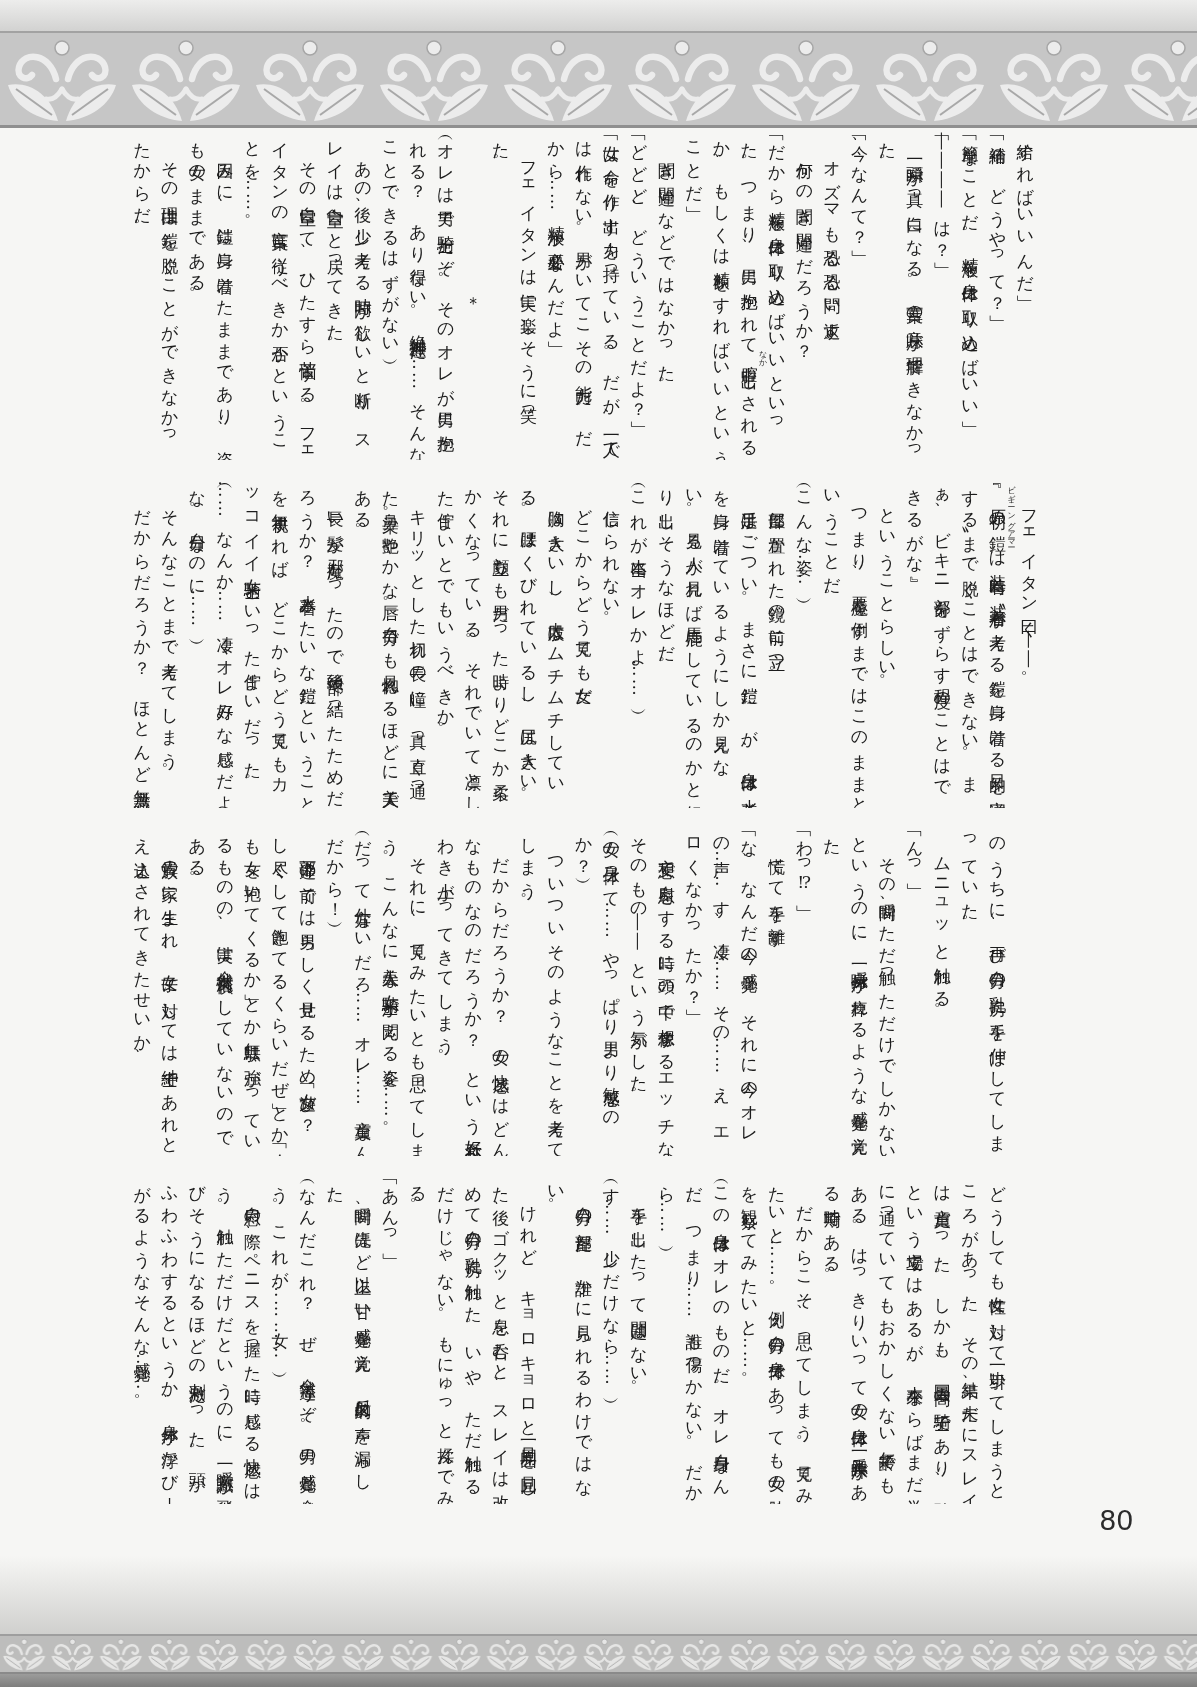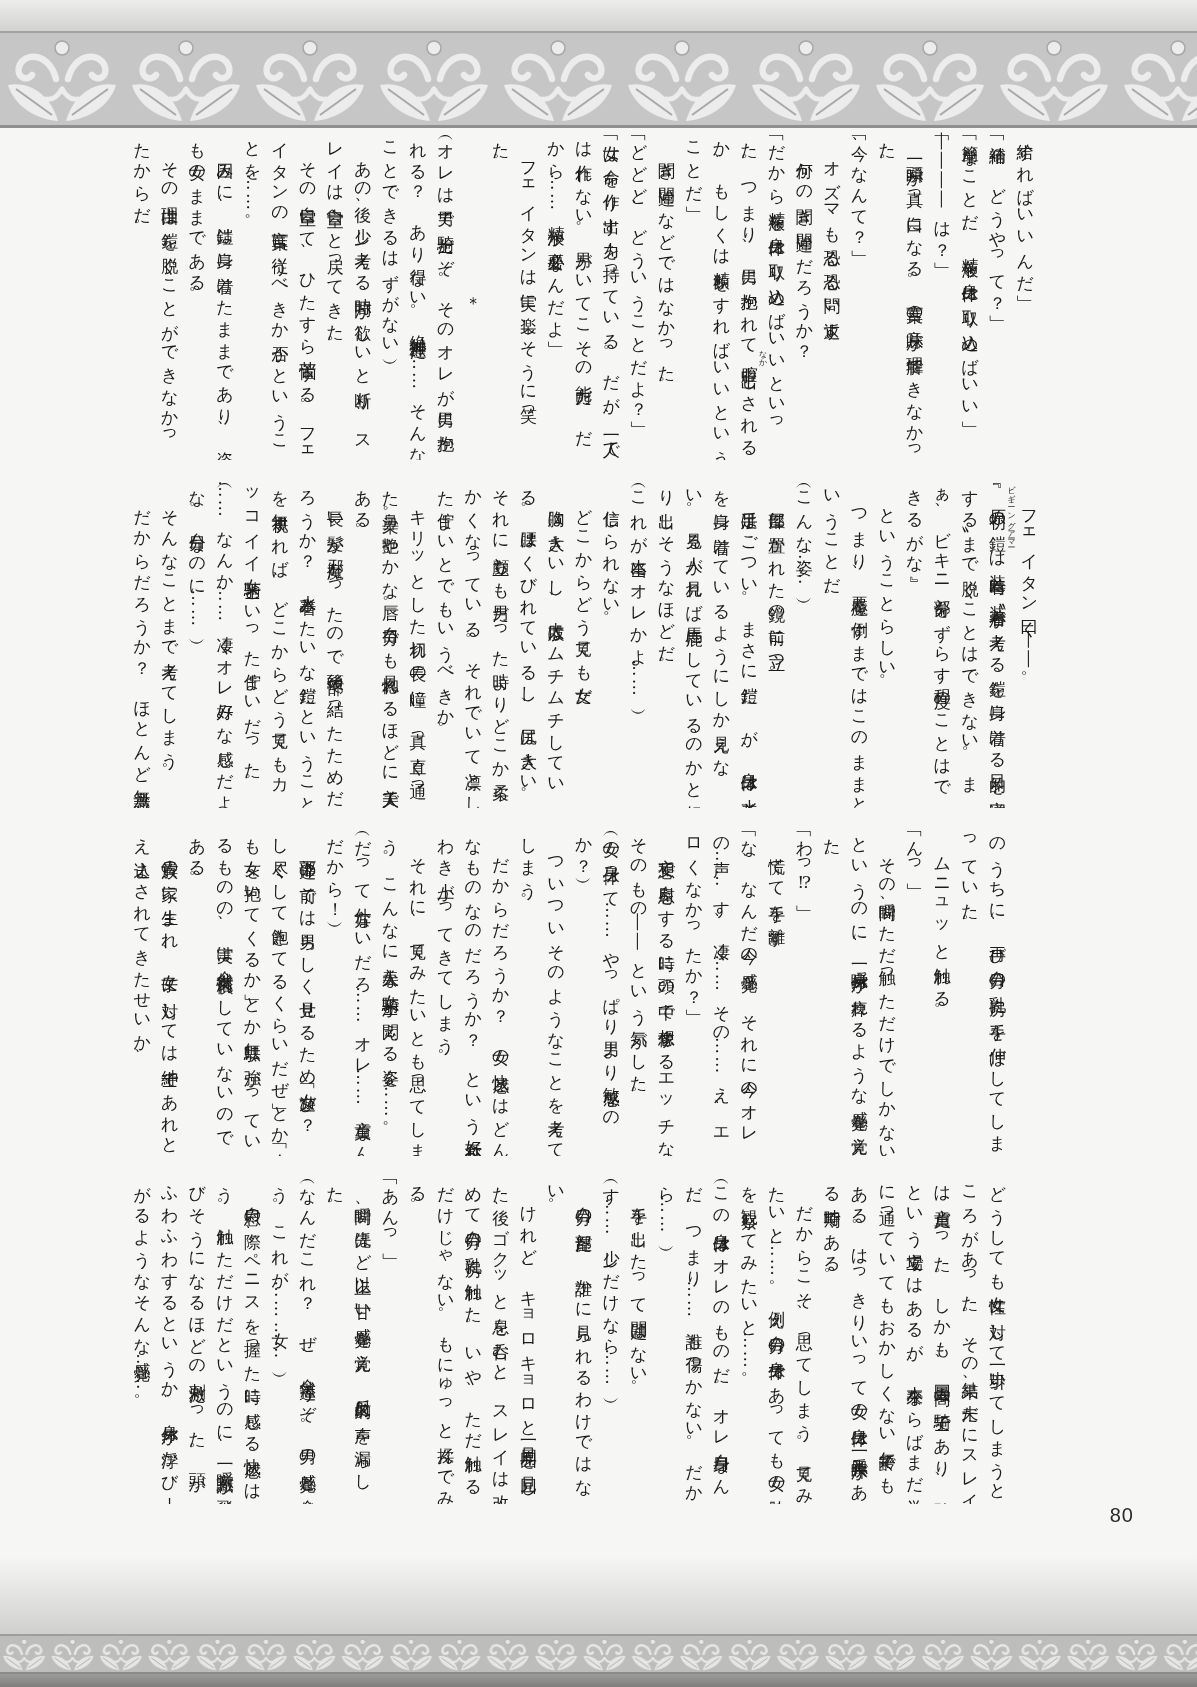--- a/index.html
+++ b/index.html
@@ -41,21 +41,21 @@
   }
   .band + .band{margin-top:18px;}
   .band p{margin:0;padding:0;}
   .band p.center{text-align:center;}
   ruby{ruby-align:center;}
   rt{font-size:8px;letter-spacing:0;font-weight:400;color:#2a2a2a;}
 
   .page-number{
     position:absolute;top:1504px;right:63px;
     font-family:"Liberation Sans","DejaVu Sans",sans-serif;
-    font-size:20px;color:#2b2b2b;letter-spacing:1px;
+    font-size:29px;color:#2b2b2b;letter-spacing:1px;
     writing-mode:horizontal-tb;
   }
 </style>
 </head>
 <body>
 
 <div class="page">
 
   <div class="edge-top"></div>
 

